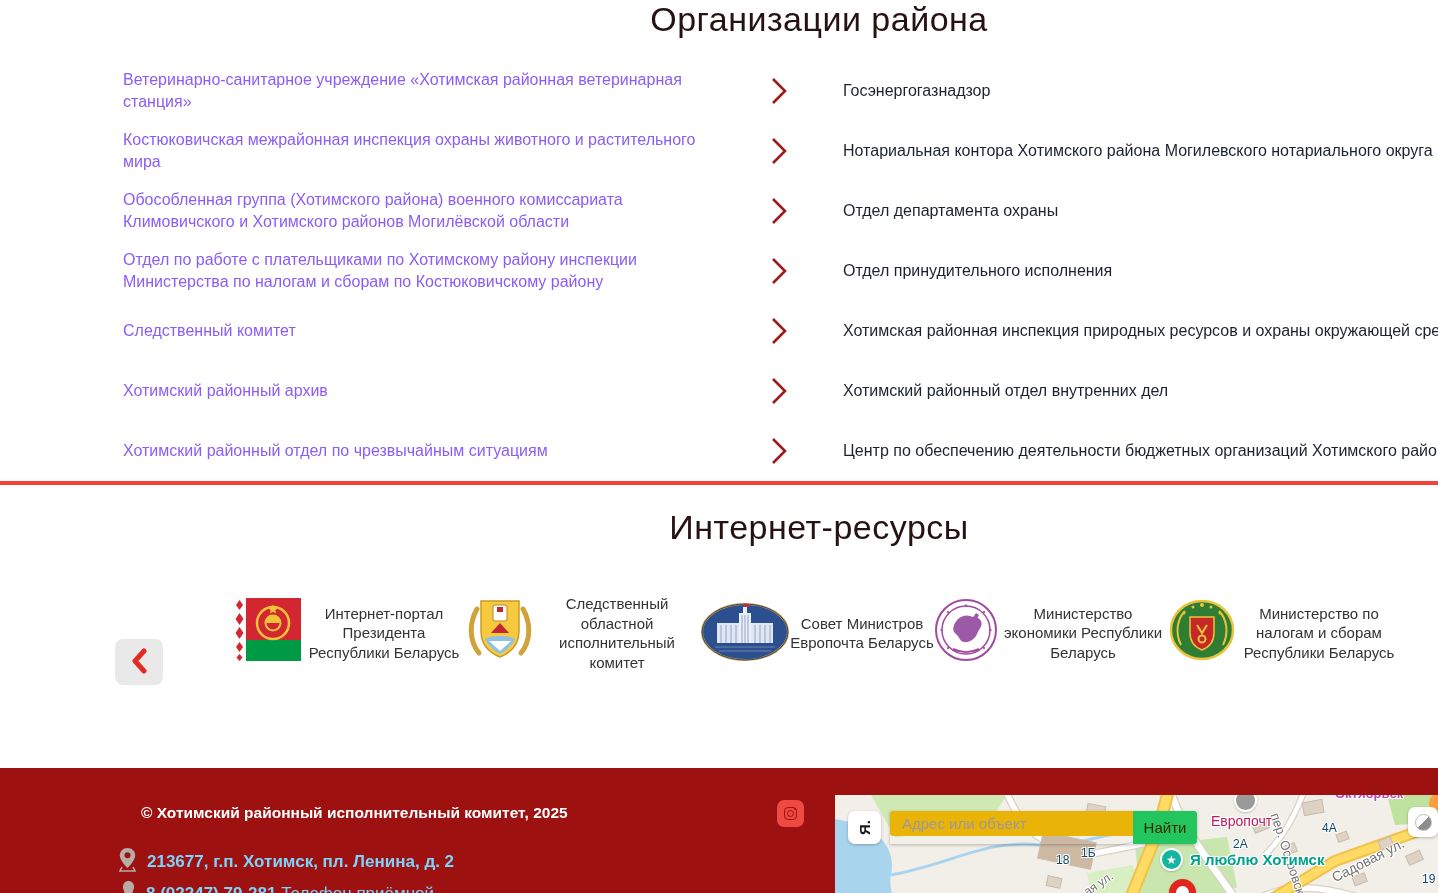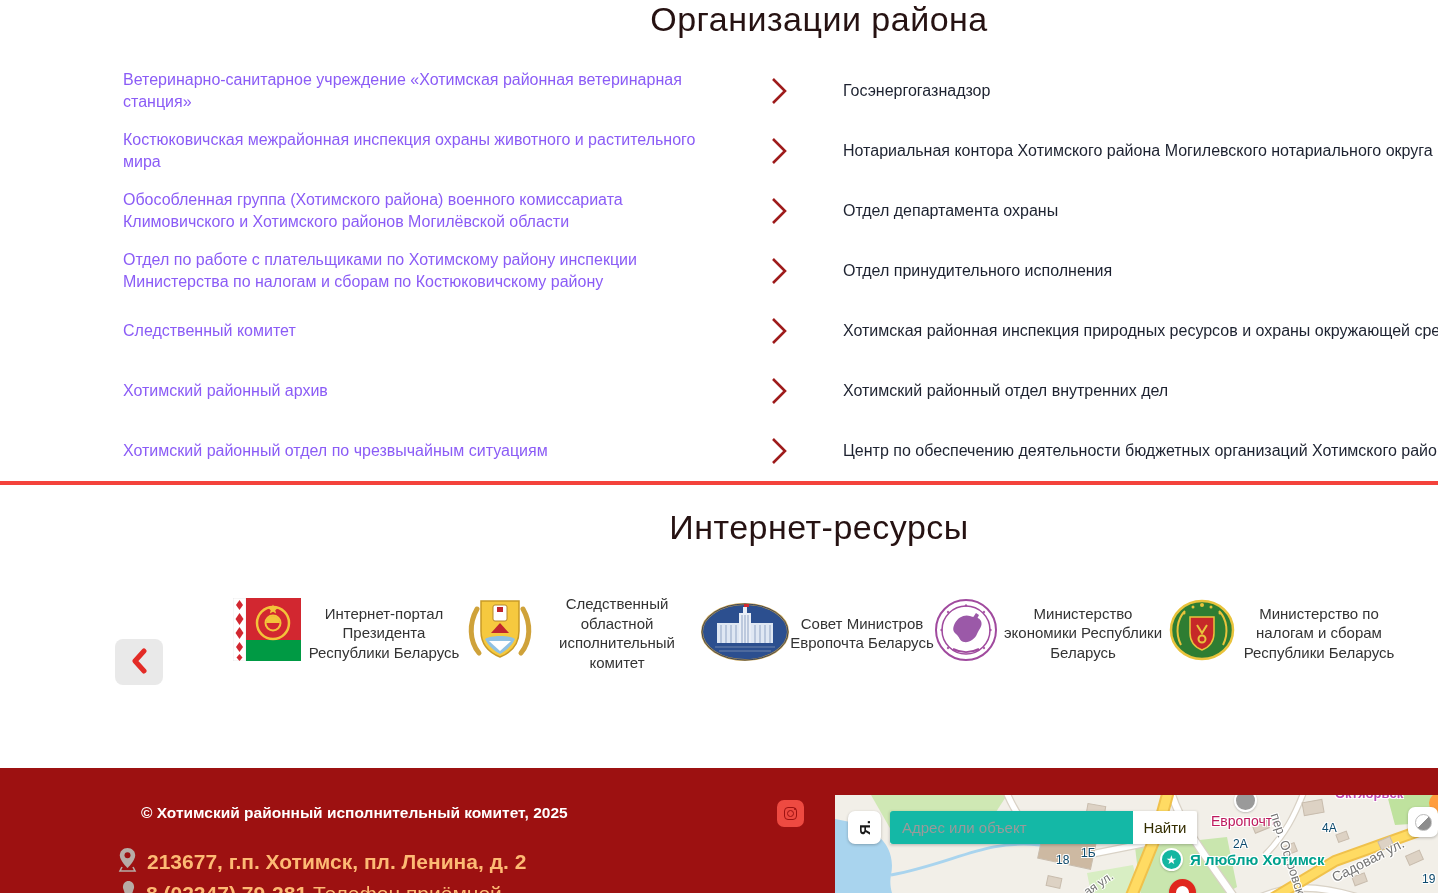--- a/index.html
+++ b/index.html
@@ -51,47 +51,47 @@
   .footer { position:absolute; top:768px; left:0; width:1638px; height:300px; background:#9d1111; }
   .copyright { position:absolute; left:141px; top:36px; color:#fff; font-size:15.5px; font-weight:bold; }
   .insta {
     position:absolute; left:777px; top:32px; width:27px; height:27px;
     background:#ee4a41; border-radius:7px; cursor:pointer;
     display:flex; align-items:center; justify-content:center;
   }
   .insta .cam { width:13px; height:13px; border:1.6px solid #9d1111; border-radius:4px; position:relative; }
   .insta .cam::before { content:""; position:absolute; left:2.4px; top:2.4px; width:5px; height:5px; border:1.4px solid #9d1111; border-radius:50%; }
   .insta .cam::after { content:""; position:absolute; right:0.5px; top:0.2px; width:1.8px; height:1.8px; background:#9d1111; border-radius:50%; }
-  .contact-row { position:absolute; color:#fdba74; font-size:21px; font-weight:bold; display:flex; align-items:center; gap:10px; }
+  .contact-row { position:absolute; color:#7dd3fc; font-size:17px; font-weight:bold; display:flex; align-items:center; gap:10px; }
   .contact-row .txt b { font-weight:bold; }
   .contact-row .lbl { font-weight:normal; }
   .addr { left:118px; top:79px; }
   .phone { left:121px; top:112px; }
 
   
   .map {
     position:absolute; left:835px; top:27px; width:680px; height:240px;
     background:#f2efe8; overflow:hidden; cursor:grab;
   }
   .map-bg { position:absolute; left:0; top:0; }
   .ylogo-btn {
     position:absolute; left:13px; top:16px; width:33px; height:33px; background:#fff;
     border:none; border-radius:7px; box-shadow:0 1px 3px rgba(0,0,0,.25); cursor:pointer;
     font-weight:bold; font-size:15px; color:#1a1a1a;
   }
   .ylogo-btn span { display:inline-block; transform:rotate(-90deg); }
   .searchbar { position:absolute; left:55px; top:16px; display:flex; box-shadow:0 1px 3px rgba(0,0,0,.25); }
   .searchbar input {
-    width:243px; height:33px; border:none; background:#14b8a6; padding:0 12px;
+    width:243px; height:25px; border:none; background:#eab308; padding:0 12px;
     font-size:15px; color:#333; font-family:"Liberation Sans",sans-serif; outline:none;
     border-radius:3px 0 0 3px;
   }
   .searchbar input::placeholder { color:#9a9a9a; }
   .find-btn {
-    width:64px; height:33px; border:none; background:#ffffff; color:#332d00;
+    width:64px; height:33px; border:none; background:#22c55e; color:#332d00;
     font-size:15px; font-family:"Liberation Sans",sans-serif; cursor:pointer;
     border-radius:0 3px 3px 0;
   }
   .layers-btn {
     position:absolute; left:573px; top:12px; width:30px; height:30px; background:#fff;
     border:none; border-radius:7px; box-shadow:0 1px 3px rgba(0,0,0,.25); cursor:pointer;
     display:flex; align-items:center; justify-content:center;
   }
   .layers-btn .globe { width:17px; height:17px; border-radius:50%; background:linear-gradient(315deg,#8d8d8d 52%,#ffffff 53%); border:1px solid #bbb; }
   .poi-circle {

